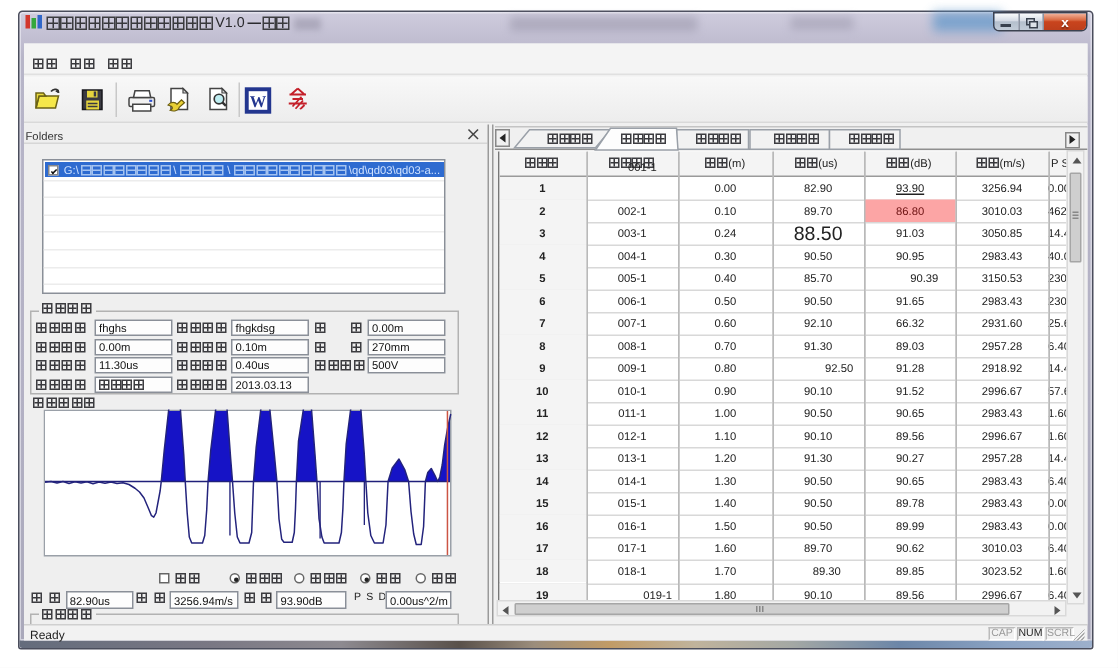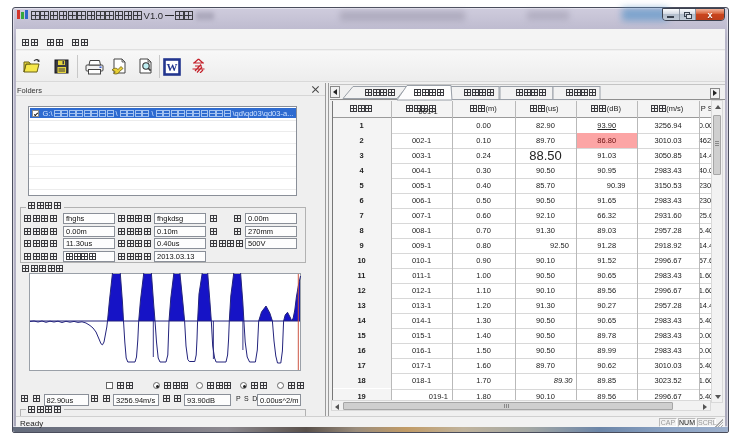--- a/index.html
+++ b/index.html
@@ -351,21 +351,21 @@
 <div style="position:absolute;left:58.1px;top:257.90px;width:61.8px;height:15.05px;font-size:7.5px;color:#222;text-align:center;line-height:15.05px;">017-1</div>
 <div style="position:absolute;left:119.9px;top:257.90px;width:62.4px;height:15.05px;font-size:7.5px;color:#222;text-align:center;line-height:15.05px;">1.60</div>
 <div style="position:absolute;left:182.3px;top:257.90px;width:61.3px;height:15.05px;font-size:7.5px;color:#222;text-align:center;line-height:15.05px;">89.70</div>
 <div style="position:absolute;left:243.6px;top:257.90px;width:61.3px;height:15.05px;font-size:7.5px;color:#222;text-align:center;line-height:15.05px;">90.62</div>
 <div style="position:absolute;left:304.9px;top:257.90px;width:61.3px;height:15.05px;font-size:7.5px;color:#222;text-align:center;line-height:15.05px;">3010.03</div>
 <div style="position:absolute;left:366.2px;top:257.90px;width:26.3px;height:15.05px;font-size:7.5px;color:#222;text-align:center;line-height:15.05px;text-align:right;padding-right:13.5px;">6.40</div>
 <div style="position:absolute;left:0;top:288.00px;width:100%;height:1px;background:#d8d8d8"></div>
 <div style="position:absolute;left:0.0px;top:272.95px;width:58.1px;height:15.05px;font-size:7.5px;color:#222;text-align:center;line-height:15.05px;font-weight:bold;background:#f4f4f4;">18</div>
 <div style="position:absolute;left:58.1px;top:272.95px;width:61.8px;height:15.05px;font-size:7.5px;color:#222;text-align:center;line-height:15.05px;">018-1</div>
 <div style="position:absolute;left:119.9px;top:272.95px;width:62.4px;height:15.05px;font-size:7.5px;color:#222;text-align:center;line-height:15.05px;">1.70</div>
-<div style="position:absolute;left:200px;top:272.95px;width:61.3px;height:15.05px;font-size:7.5px;color:#222;text-align:center;line-height:15.05px;font-style:italic;">89.30</div>
+<div style="position:absolute;left:188px;top:272.95px;width:61.3px;height:15.05px;font-size:7.5px;color:#222;text-align:center;line-height:15.05px;">89.30</div>
 <div style="position:absolute;left:243.6px;top:272.95px;width:61.3px;height:15.05px;font-size:7.5px;color:#222;text-align:center;line-height:15.05px;">89.85</div>
 <div style="position:absolute;left:304.9px;top:272.95px;width:61.3px;height:15.05px;font-size:7.5px;color:#222;text-align:center;line-height:15.05px;">3023.52</div>
 <div style="position:absolute;left:366.2px;top:272.95px;width:26.3px;height:15.05px;font-size:7.5px;color:#222;text-align:center;line-height:15.05px;text-align:right;padding-right:13.5px;">1.60</div>
 
 <div style="position:absolute;left:0.0px;top:288.00px;width:58.1px;height:15.05px;font-size:7.5px;color:#222;text-align:center;line-height:15.05px;font-weight:bold;background:#f4f4f4;">19</div>
 <div style="position:absolute;left:75px;top:288.00px;width:61.8px;height:15.05px;font-size:7.5px;color:#222;text-align:center;line-height:15.05px;">019-1</div>
 <div style="position:absolute;left:119.9px;top:288.00px;width:62.4px;height:15.05px;font-size:7.5px;color:#222;text-align:center;line-height:15.05px;">1.80</div>
 <div style="position:absolute;left:182.3px;top:288.00px;width:61.3px;height:15.05px;font-size:7.5px;color:#222;text-align:center;line-height:15.05px;">90.10</div>
 <div style="position:absolute;left:243.6px;top:288.00px;width:61.3px;height:15.05px;font-size:7.5px;color:#222;text-align:center;line-height:15.05px;">89.56</div>
 <div style="position:absolute;left:304.9px;top:288.00px;width:61.3px;height:15.05px;font-size:7.5px;color:#222;text-align:center;line-height:15.05px;">2996.67</div>

